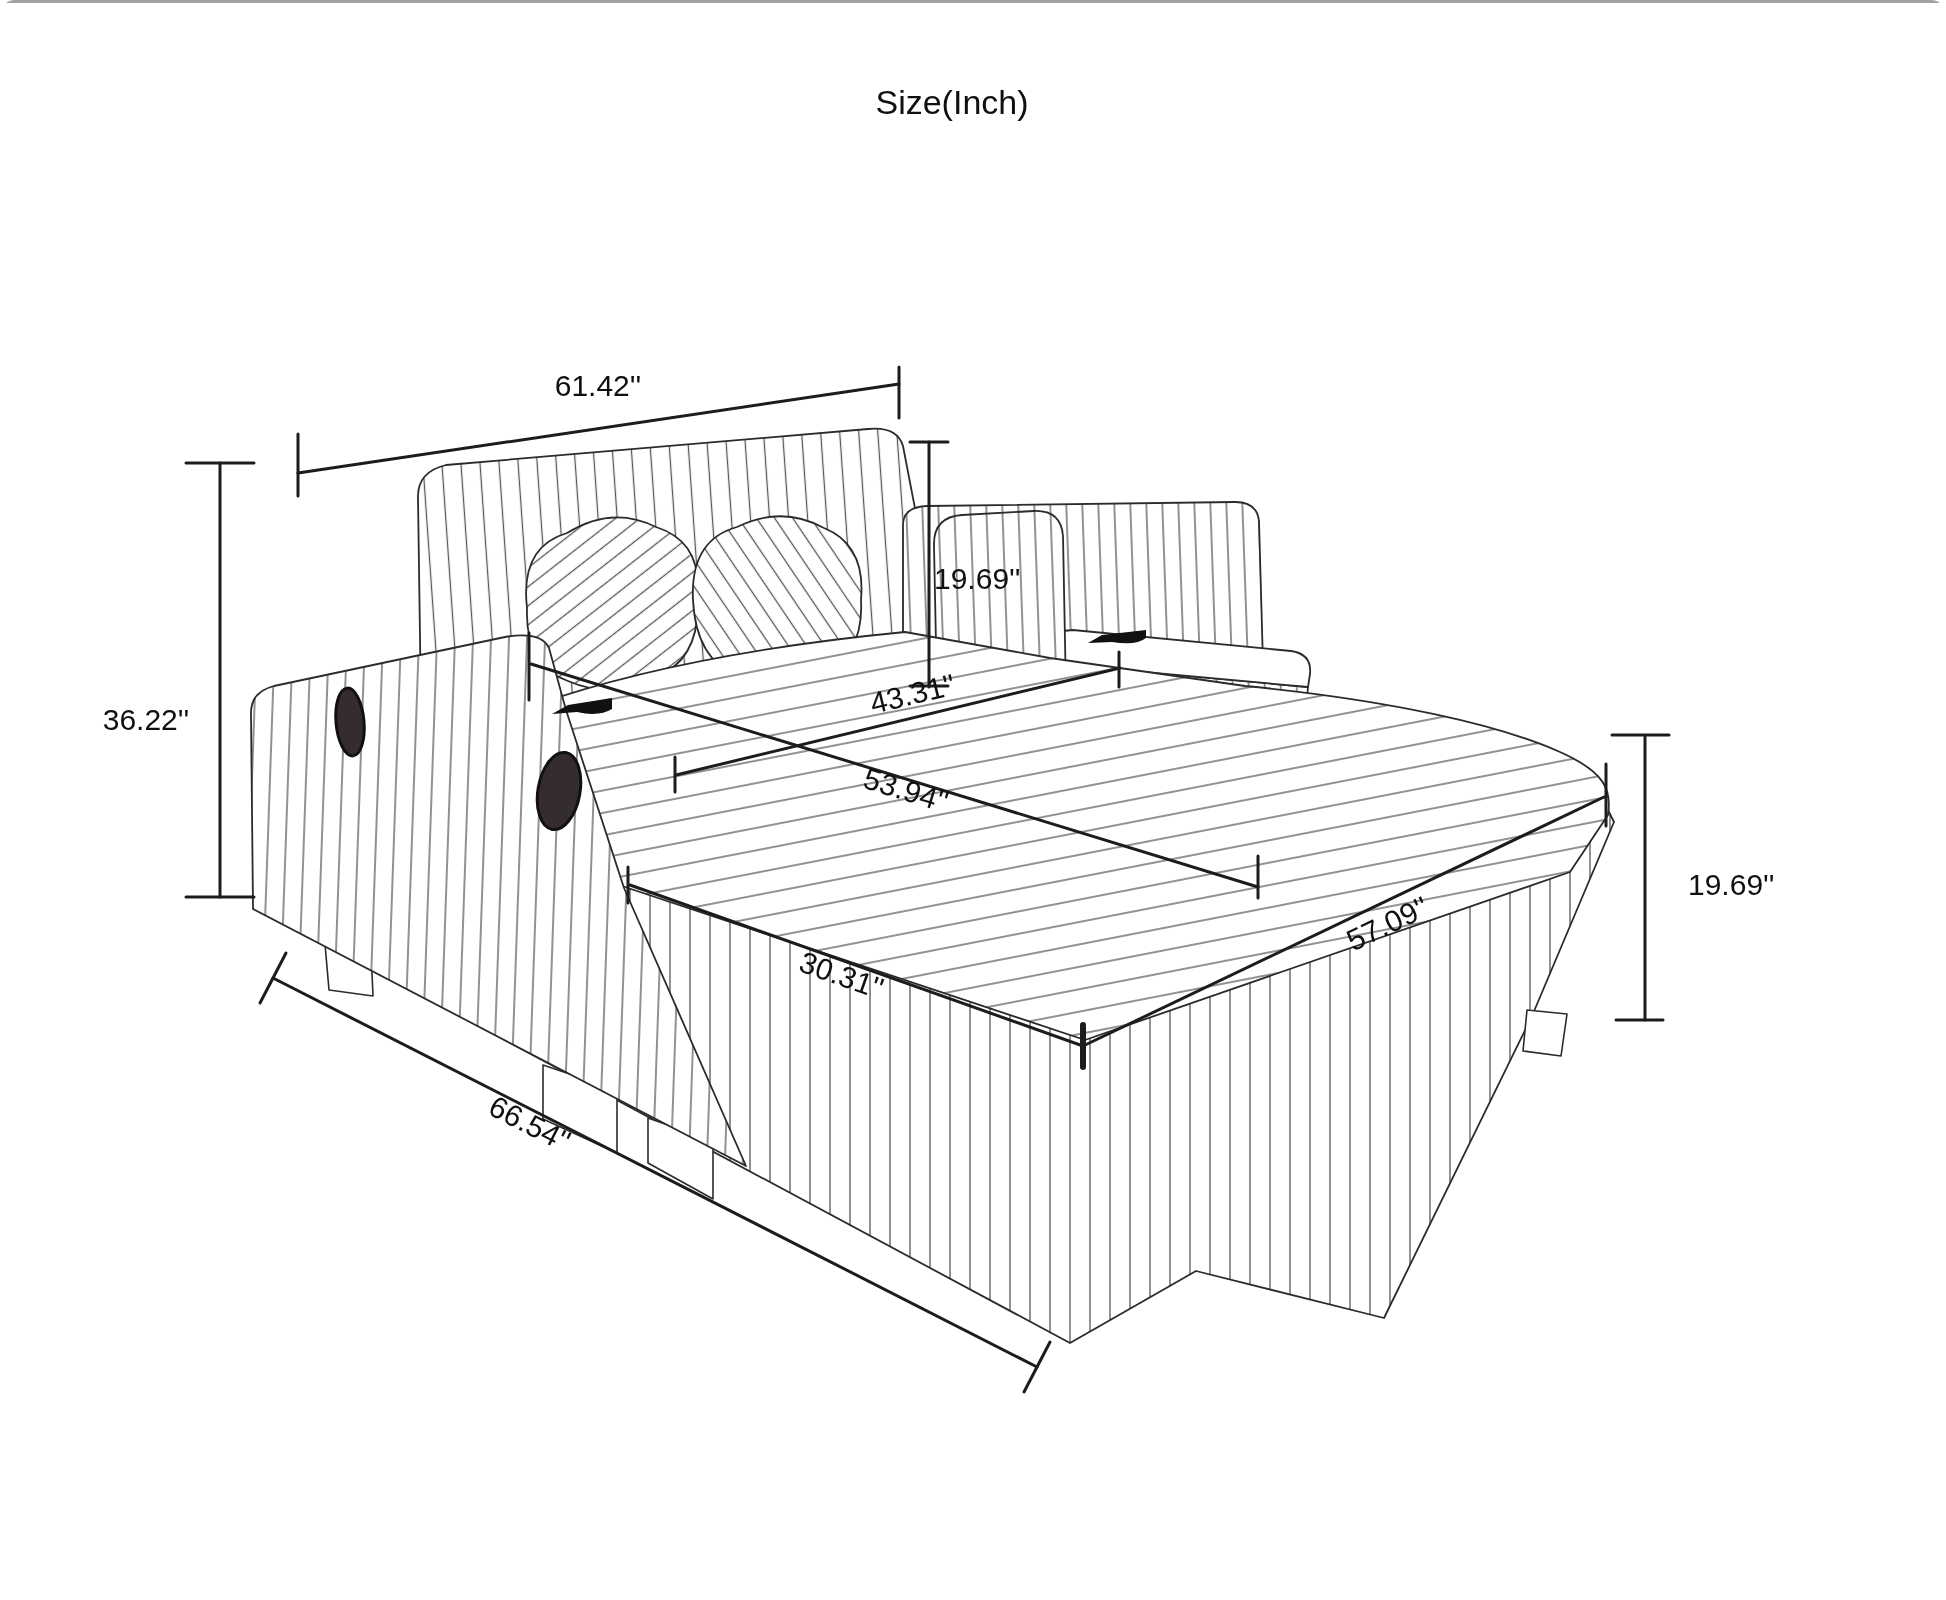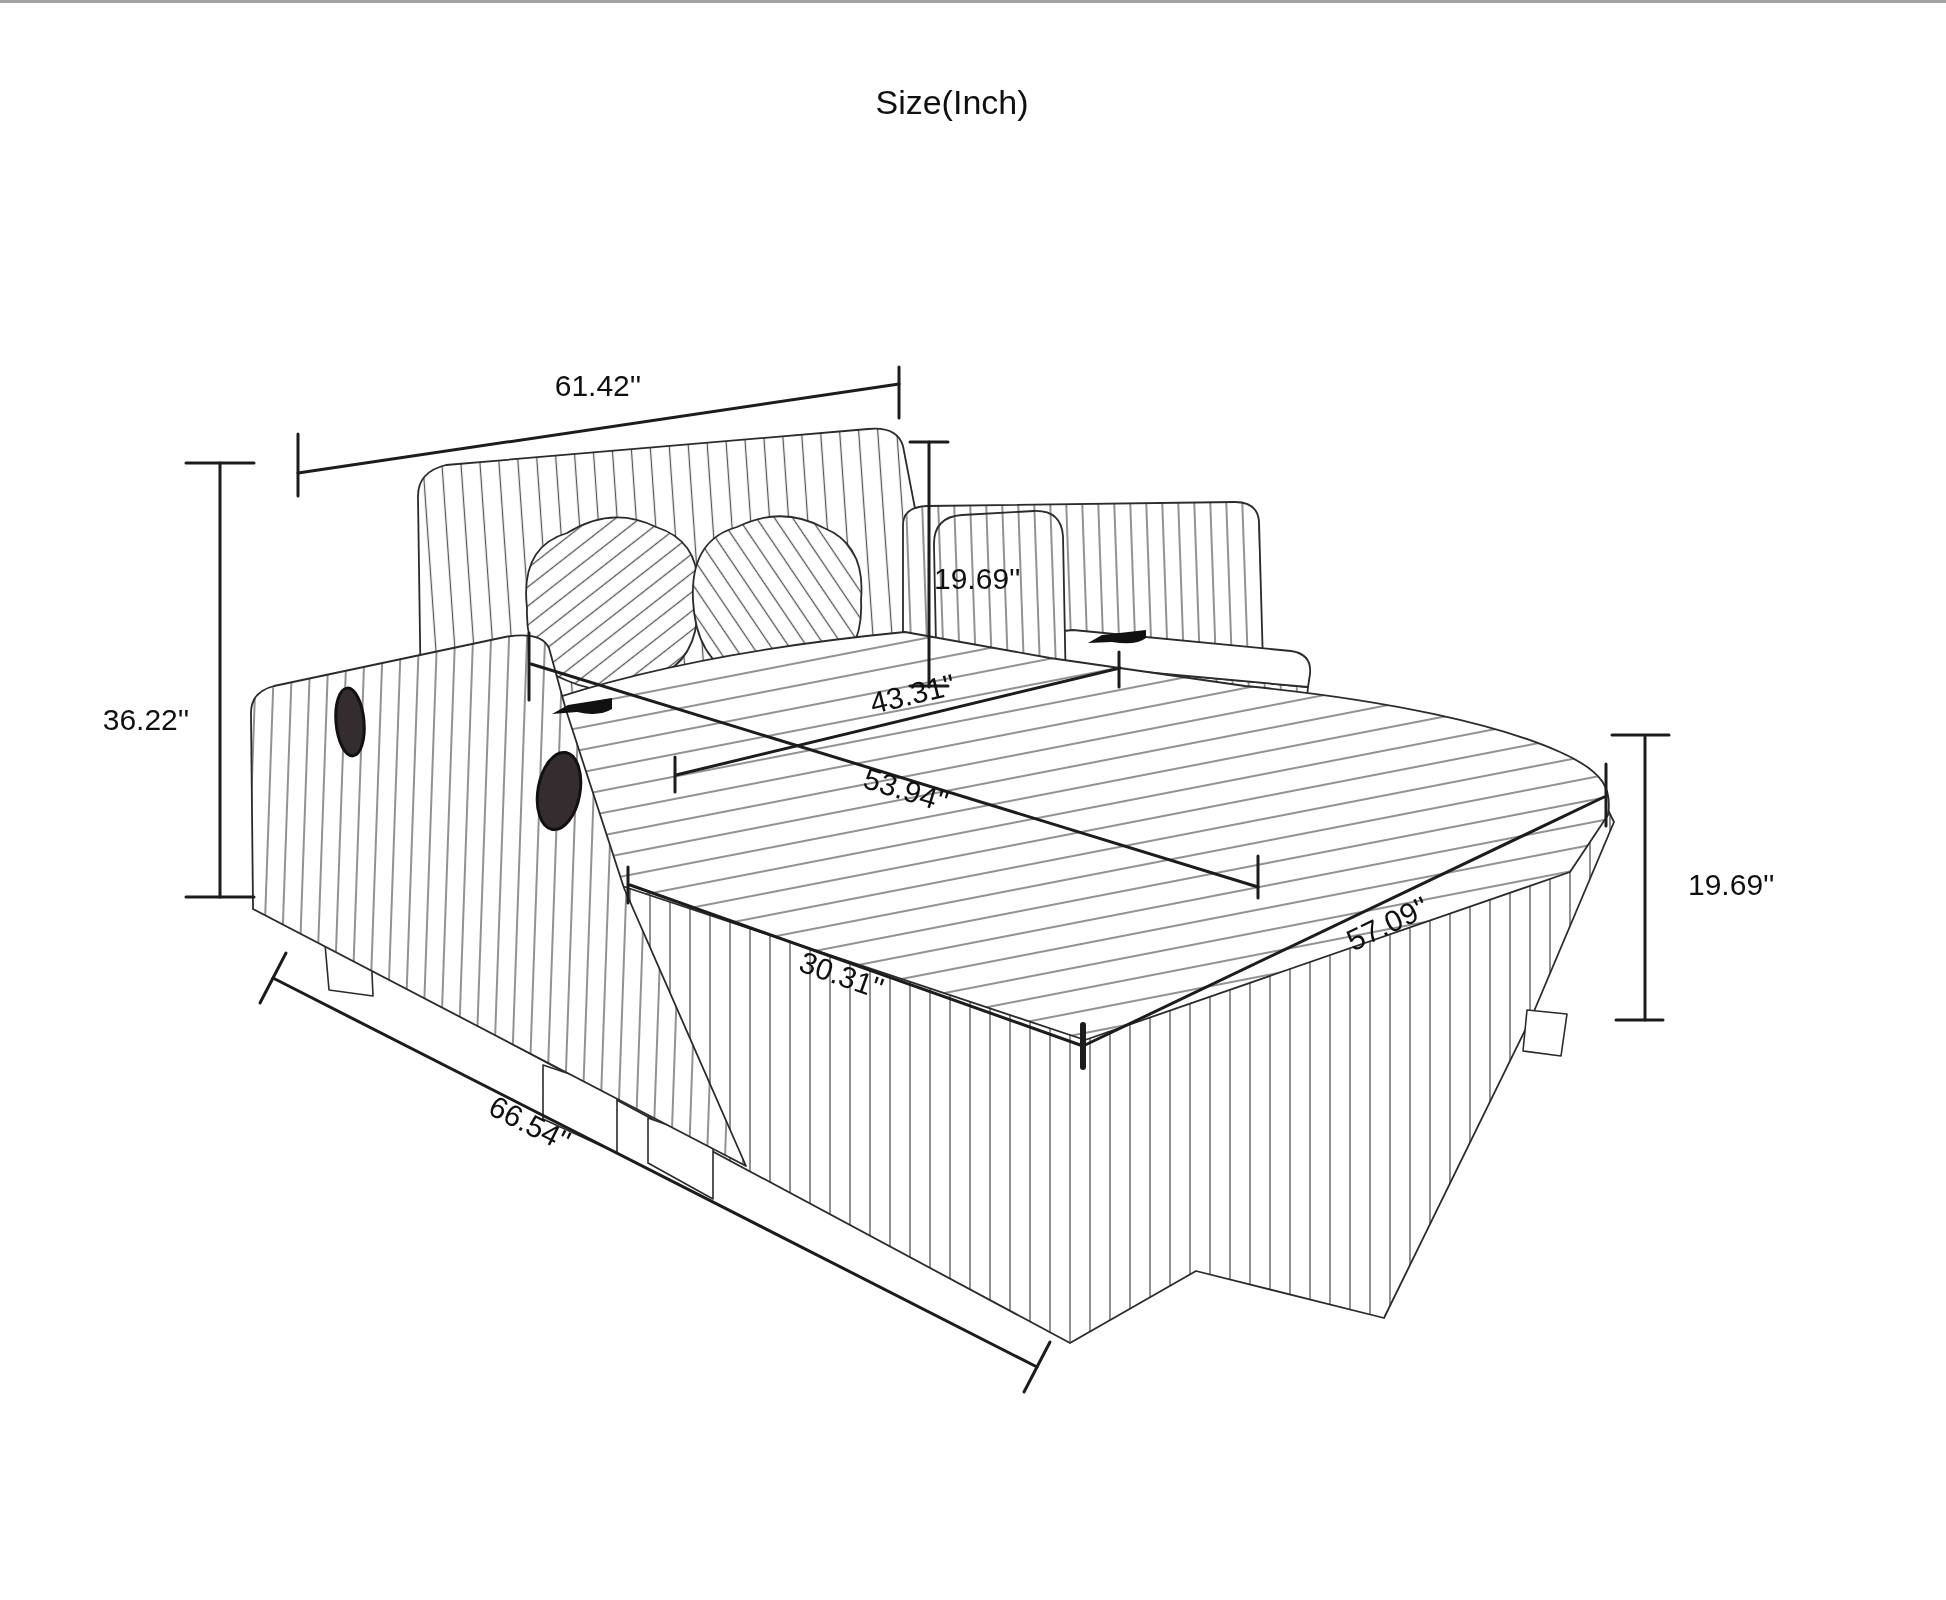--- a/index.html
+++ b/index.html
@@ -1,17 +1,17 @@
 <!DOCTYPE html>
 <html><head>
 <meta charset="utf-8">
 <style>
   html,body{margin:0;padding:0;background:#ffffff;}
   .canvas{position:relative;width:1946px;height:1600px;background:#ffffff;overflow:hidden;
-          font-family:"Liberation Sans", sans-serif;}
+          font-family:"Liberation Sans", sans-serif;border-radius:15px;}
   svg{display:block}
   text{font-family:"Liberation Sans", sans-serif;}
   .dim-label{font-size:30px;}
   .title-label{font-size:34px;}
 </style>
 </head>
 <body>
 
 <div class="canvas">
 <svg width="1946" height="1600" viewBox="0 0 1946 1600" xmlns="http://www.w3.org/2000/svg">

